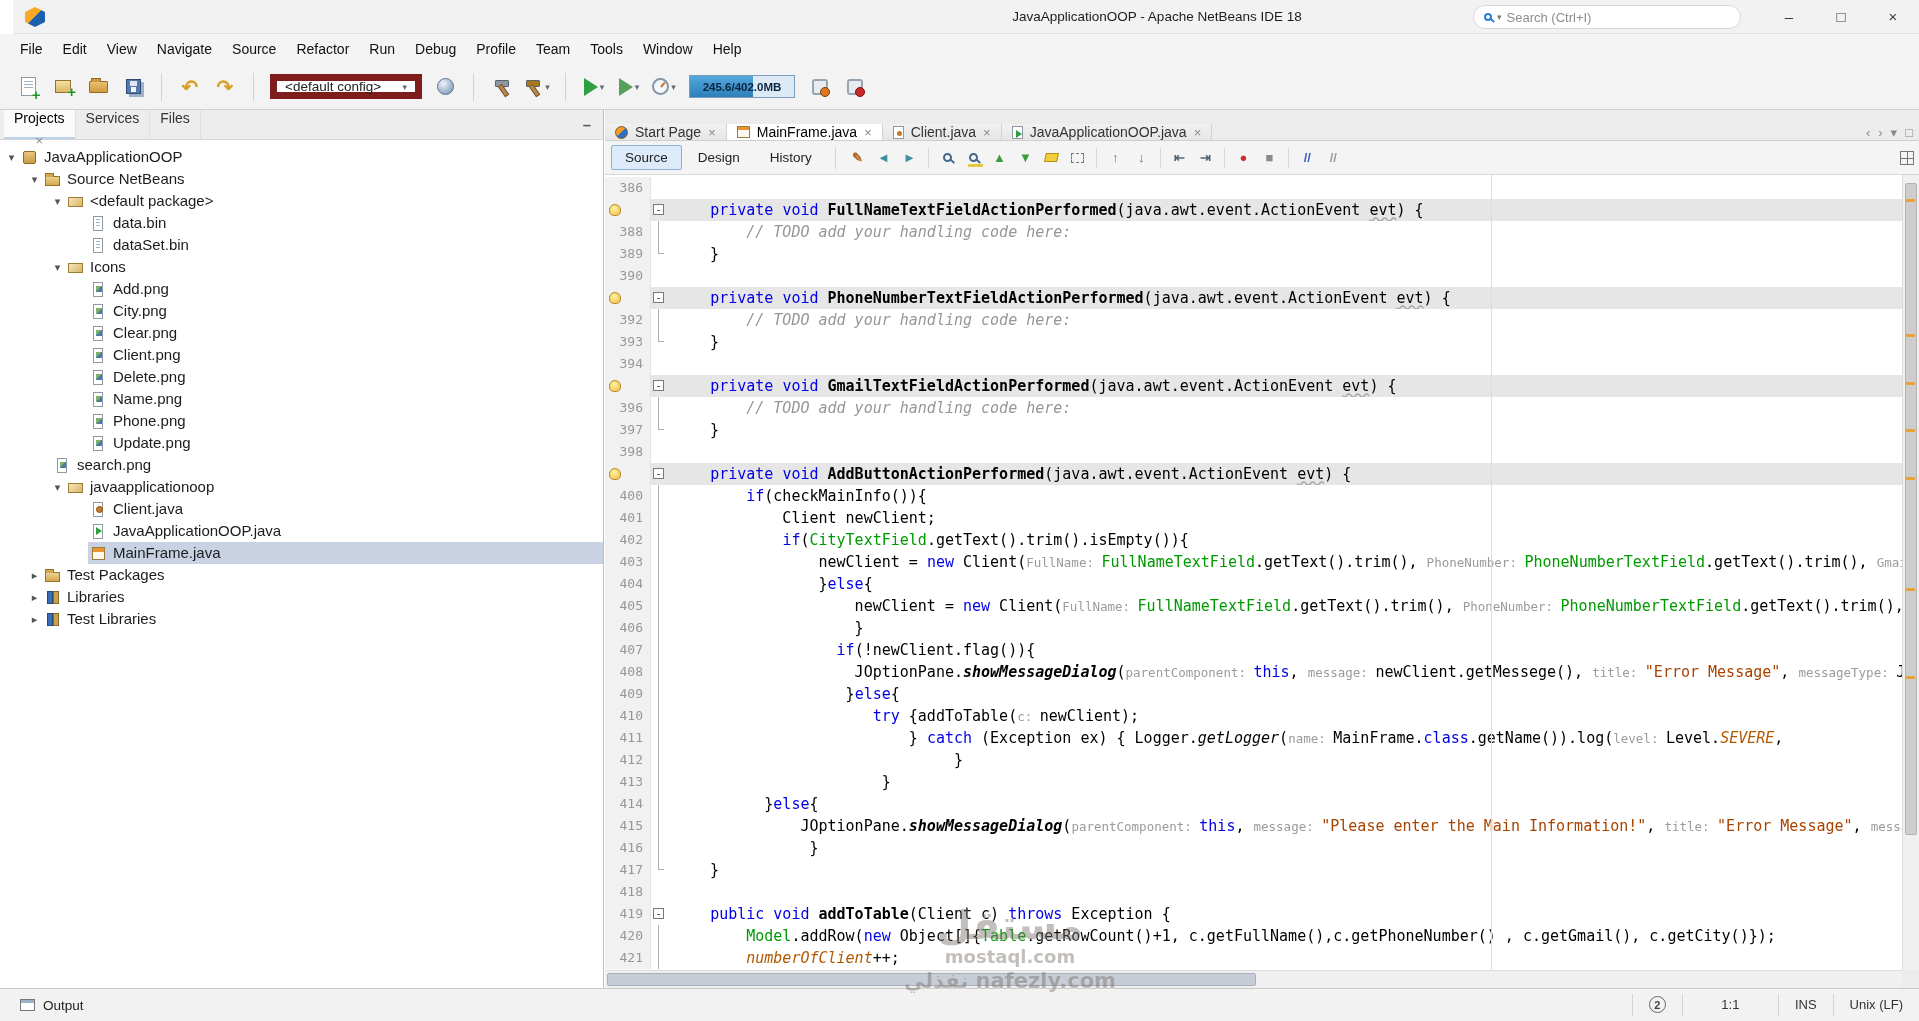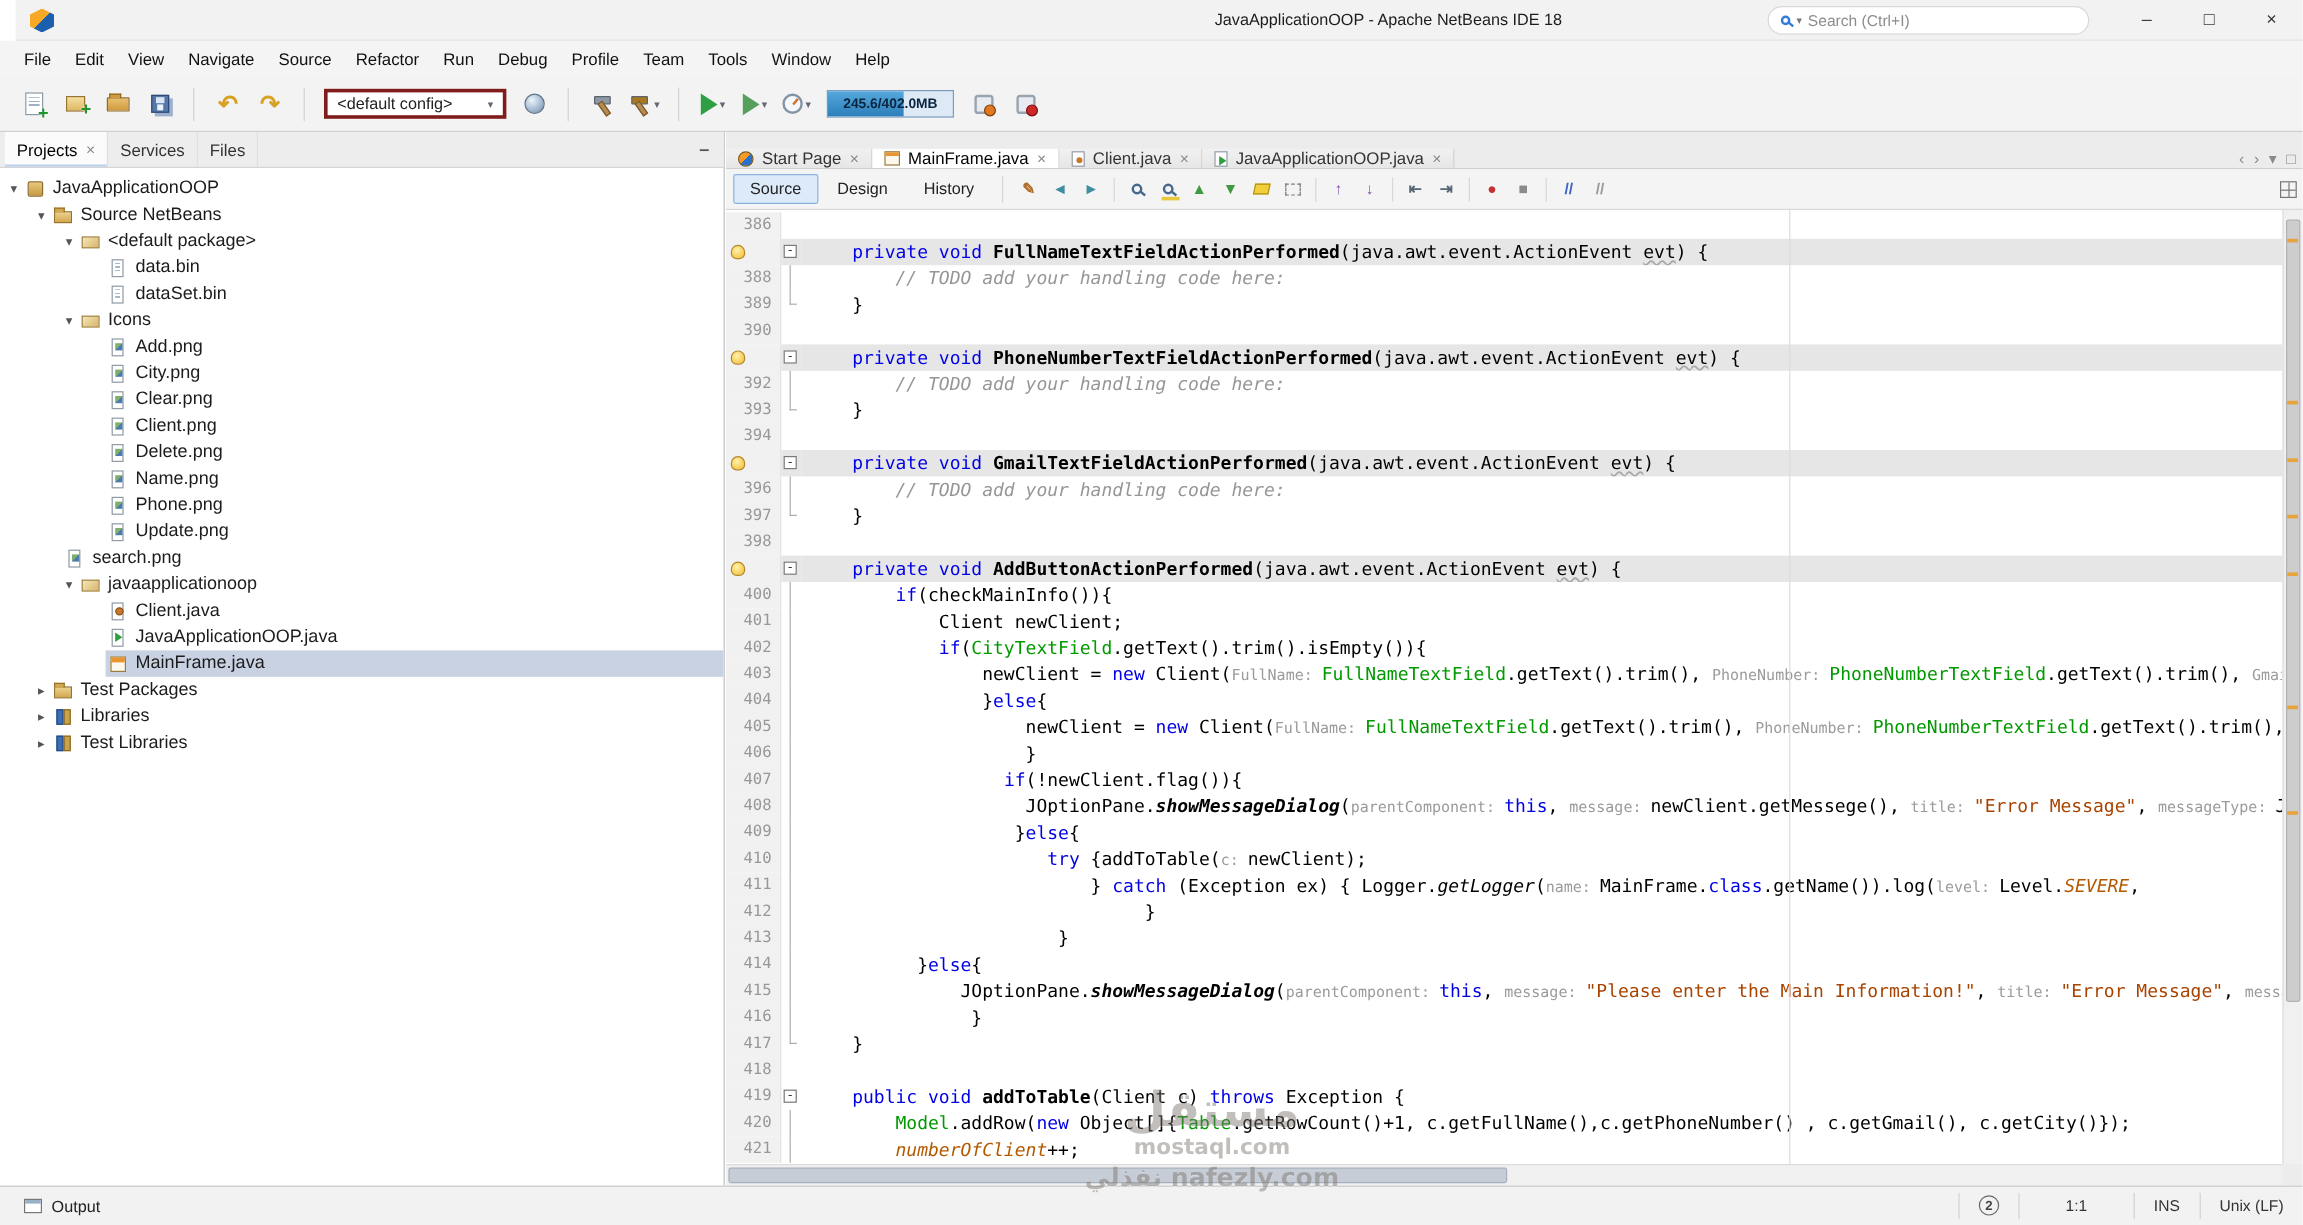--- a/index.html
+++ b/index.html
@@ -36,21 +36,21 @@
   .pg { width:15px; height:19px; background:#fff; border:1px solid #8899a8; position:relative; }
   .pg::before { content:""; position:absolute; left:2px; right:2px; top:3px; height:9px;
     background:repeating-linear-gradient(#9fb0c0 0 1px,transparent 1px 3px); }
   .plus::after { content:"+"; position:absolute; right:-6px; bottom:-8px; color:#1f9427; font-weight:bold; font-size:15px; text-shadow:0 0 2px #fff; }
   .cube { width:16px; height:13px; background:linear-gradient(#f4dfa2,#ddb963); border:1px solid #97732f; position:relative; }
   .folder { width:19px; height:12px; background:linear-gradient(#e8c070,#cf9a3e); border:1px solid #916c28; border-radius:1px; position:relative; }
   .folder::before { content:""; position:absolute; top:-4px; left:1px; width:8px; height:3px; background:#cf9a3e; border:1px solid #916c28; border-bottom:none; }
   .floppy { width:15px; height:15px; background:#5577aa; border:1px solid #2e4a77; position:relative; box-shadow:3px 3px 0 #9db0cc; }
   .floppy::before { content:""; position:absolute; top:1px; left:3px; right:3px; height:5px; background:#dce6f2; }
   .floppy::after { content:""; position:absolute; bottom:1px; left:4px; right:4px; height:5px; background:#eef3fa; }
-  .combo { width:152px; height:25px; background:#fff; border:3px solid #7f1d1d; display:flex; align-items:center;
+  .combo { width:152px; height:25px; background:#fff; border:7px solid #7f1d1d; display:flex; align-items:center;
     justify-content:space-between; padding:0 8px; font-size:13.5px; color:#222; margin:0 4px; }
   .globe { width:17px; height:17px; border-radius:50%; border:1px solid #5f7488;
     background:radial-gradient(circle at 35% 30%, #eef4fa, #9fb6ce 60%, #72889e); }
   .hammer { position:relative; width:19px; height:19px; }
   .hammer::before { content:""; position:absolute; top:3px; left:2px; width:12px; height:5px; background:#8c98a4; border:1px solid #5a646e; border-radius:1px; }
   .hammer::after { content:""; position:absolute; top:7px; left:8px; width:3px; height:11px; background:#b58a53; border:1px solid #7d5a2e; transform:rotate(-35deg); }
   .hammer.clean::before { background:#a8781f; }
   .runtri { width:0; height:0; border-left:14px solid #2ea043; border-top:9px solid transparent; border-bottom:9px solid transparent; }
   .runtri.debug { border-left-color:#57a05c; position:relative; }
   .gauge { width:17px; height:17px; border-radius:50%; border:2px solid #8494a4; background:#f4f8fc; position:relative; }
@@ -60,21 +60,21 @@
   .memtext { position:absolute; inset:0; display:flex; align-items:center; justify-content:center; font-size:11.5px; color:#0a2540; font-weight:bold; }
   .clamp { width:16px; height:16px; border:2px solid #98a4b0; border-radius:3px; background:#e8ecf0; position:relative; }
   .clamp::after { content:""; position:absolute; right:-4px; bottom:-4px; width:8px; height:8px; border-radius:50%; border:1px solid #7c3f0c; }
   .clamp.a::after { background:#e07820; }
   .clamp.b::after { background:#cc2a2a; border-color:#7c0c0c; }
 
   
   .explorer { position:absolute; left:0; top:110px; width:604px; bottom:33px; background:#fff; border-right:1px solid #bfbfbf; }
   .ex-tabs { position:absolute; top:0; left:0; right:0; height:30px; background:#ededed; border-bottom:1px solid #d5d5d5;
     display:flex; align-items:stretch; padding-left:4px; }
-  .extab { padding:0 10px; display:flex; align-items:center; gap:7px; font-size:14px; color:#333; border-right:1px solid #e0e0e0; }
+  .extab { padding:0 10px; display:flex; align-items:center; gap:7px; font-size:14px; color:#333; border-right:1px solid #e0e0e0;flex-direction:column; }
   .extab.on { background:#fbfbfb; color:#000; box-shadow:inset 0 -2px 0 #bcd2ea; }
   .xclose { color:#888; font-size:13px; }
   .exmin { margin-left:auto; padding:0 12px; display:flex; align-items:center; color:#555; font-size:15px; font-weight:bold; }
   .tree { position:absolute; top:31px; left:0; right:0; bottom:0; overflow:hidden; padding-top:5px; }
   .trow { height:22px; display:flex; align-items:center; font-size:15px; color:#1c1c1c; white-space:nowrap; }
   .tcaret { width:15px; flex:none; text-align:center; font-size:11px; color:#555; }
   .tbody { display:flex; align-items:center; flex:1; height:100%; }
   .trow.sel .tbody { background:#c8d2e2; }
   .ticon { width:17px; height:17px; margin:0 6px 0 2px; position:relative; flex:none; }
   .tlabel { line-height:22px; }

